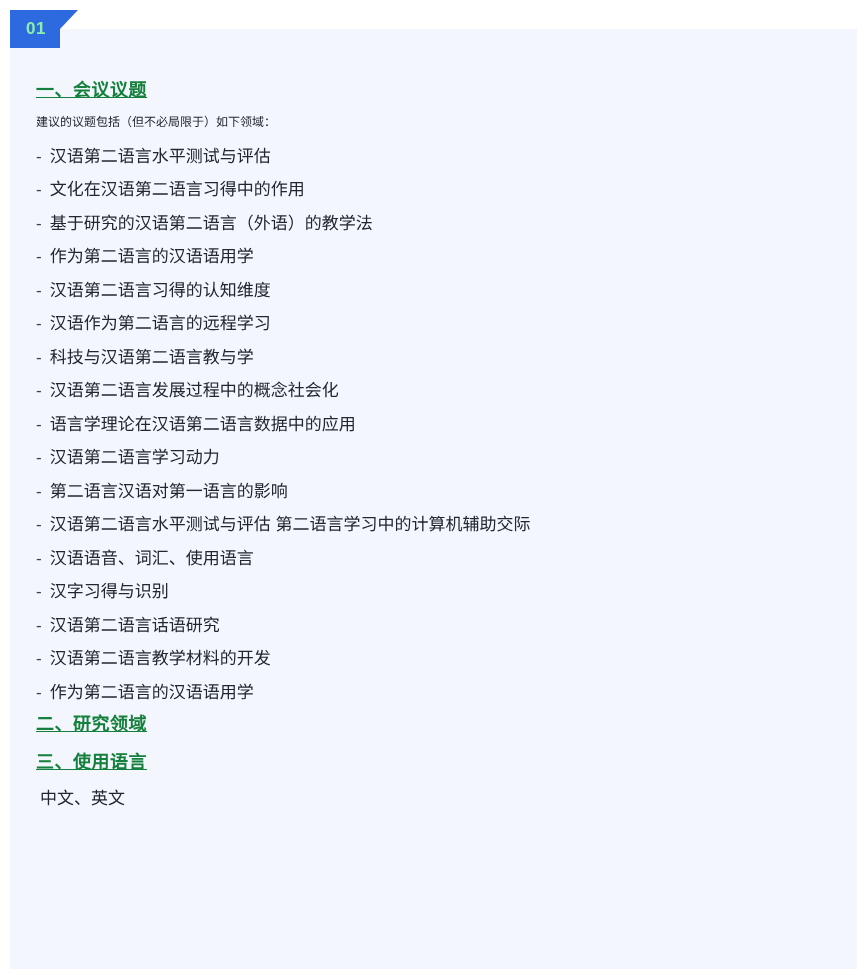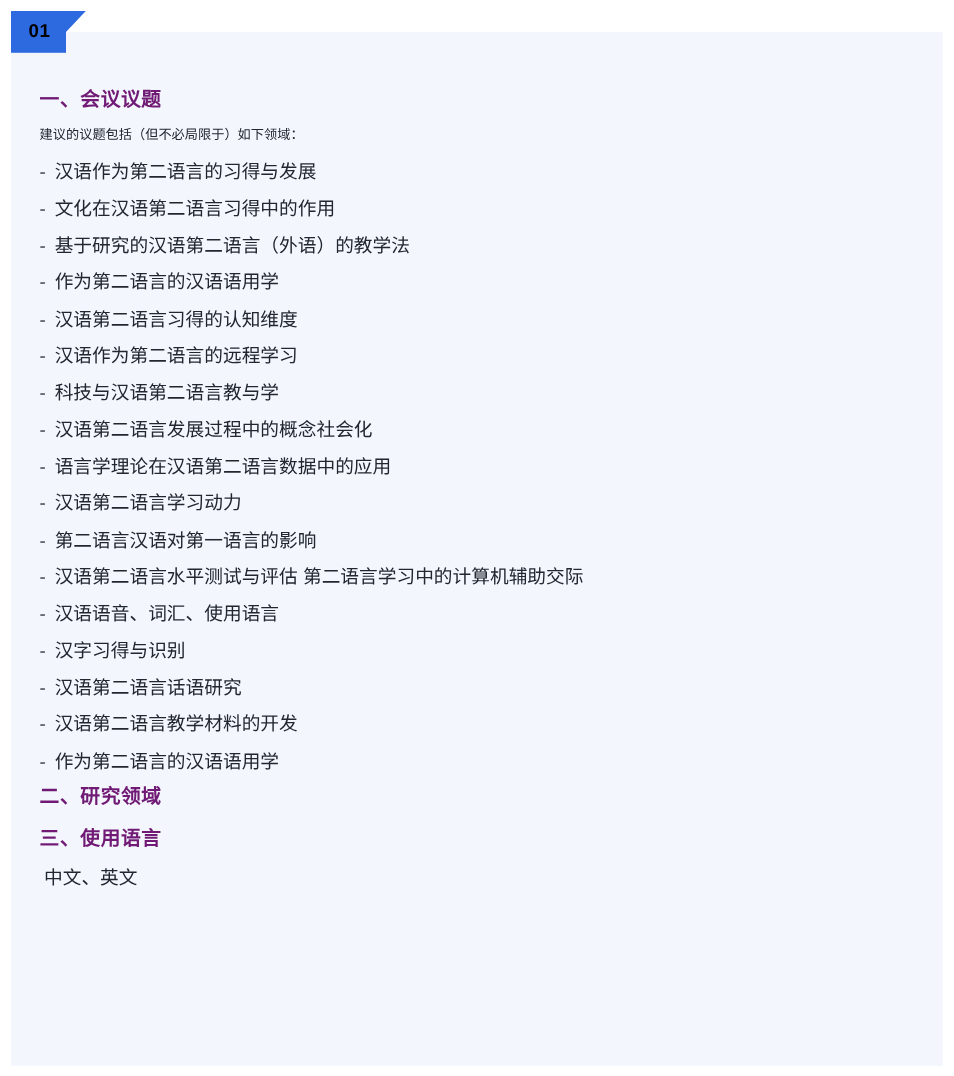--- a/index.html
+++ b/index.html
@@ -27,21 +27,21 @@
     position: absolute;
     top: 10px;
     left: 10px;
     height: 38px;
     display: flex;
     align-items: stretch;
     z-index: 5;
   }
   .badge {
     background: #2e6adf;
-    color: #000000;
+    color: #86efac;
     font-size: 17px;
     font-weight: bold;
     letter-spacing: 0.5px;
     padding: 0 14px 0 16px;
     display: flex;
     align-items: center;
     height: 38px;
     box-sizing: border-box;
   }
   .badge-tail {
@@ -60,23 +60,24 @@
     width: 847px;
     height: 940px;
     background: #f3f7fd;
     box-sizing: border-box;
     padding: 46px 26px 20px 26px;
   }
 
   .section-title {
     font-size: 18px;
     font-weight: bold;
-    color: #701a75;
+    color: #15803d;
     margin: 0 0 12px 0;
     letter-spacing: 0.5px;
+    text-decoration: underline;
   }
   .section-title.spaced {
   }
 
   .intro {
     font-size: 12px;
     color: #21262f;
     margin: 0 0 8px 0;
     line-height: 1.55;
   }
@@ -119,21 +120,21 @@
 
   <div class="panel">
 
     <h2 class="section-title">一、会议议题</h2>
 
     <p class="intro">建议的议题包括（但不必局限于）如下领域：</p>
 
     <ul class="topics">
       <li>
           <span class="dash">-</span>
-          <span>汉语作为第二语言的习得与发展</span>
+          <span>汉语第二语言水平测试与评估</span>
         </li>
       <li>
           <span class="dash">-</span>
           <span>文化在汉语第二语言习得中的作用</span>
         </li>
       <li>
           <span class="dash">-</span>
           <span>基于研究的汉语第二语言（外语）的教学法</span>
         </li>
       <li>

